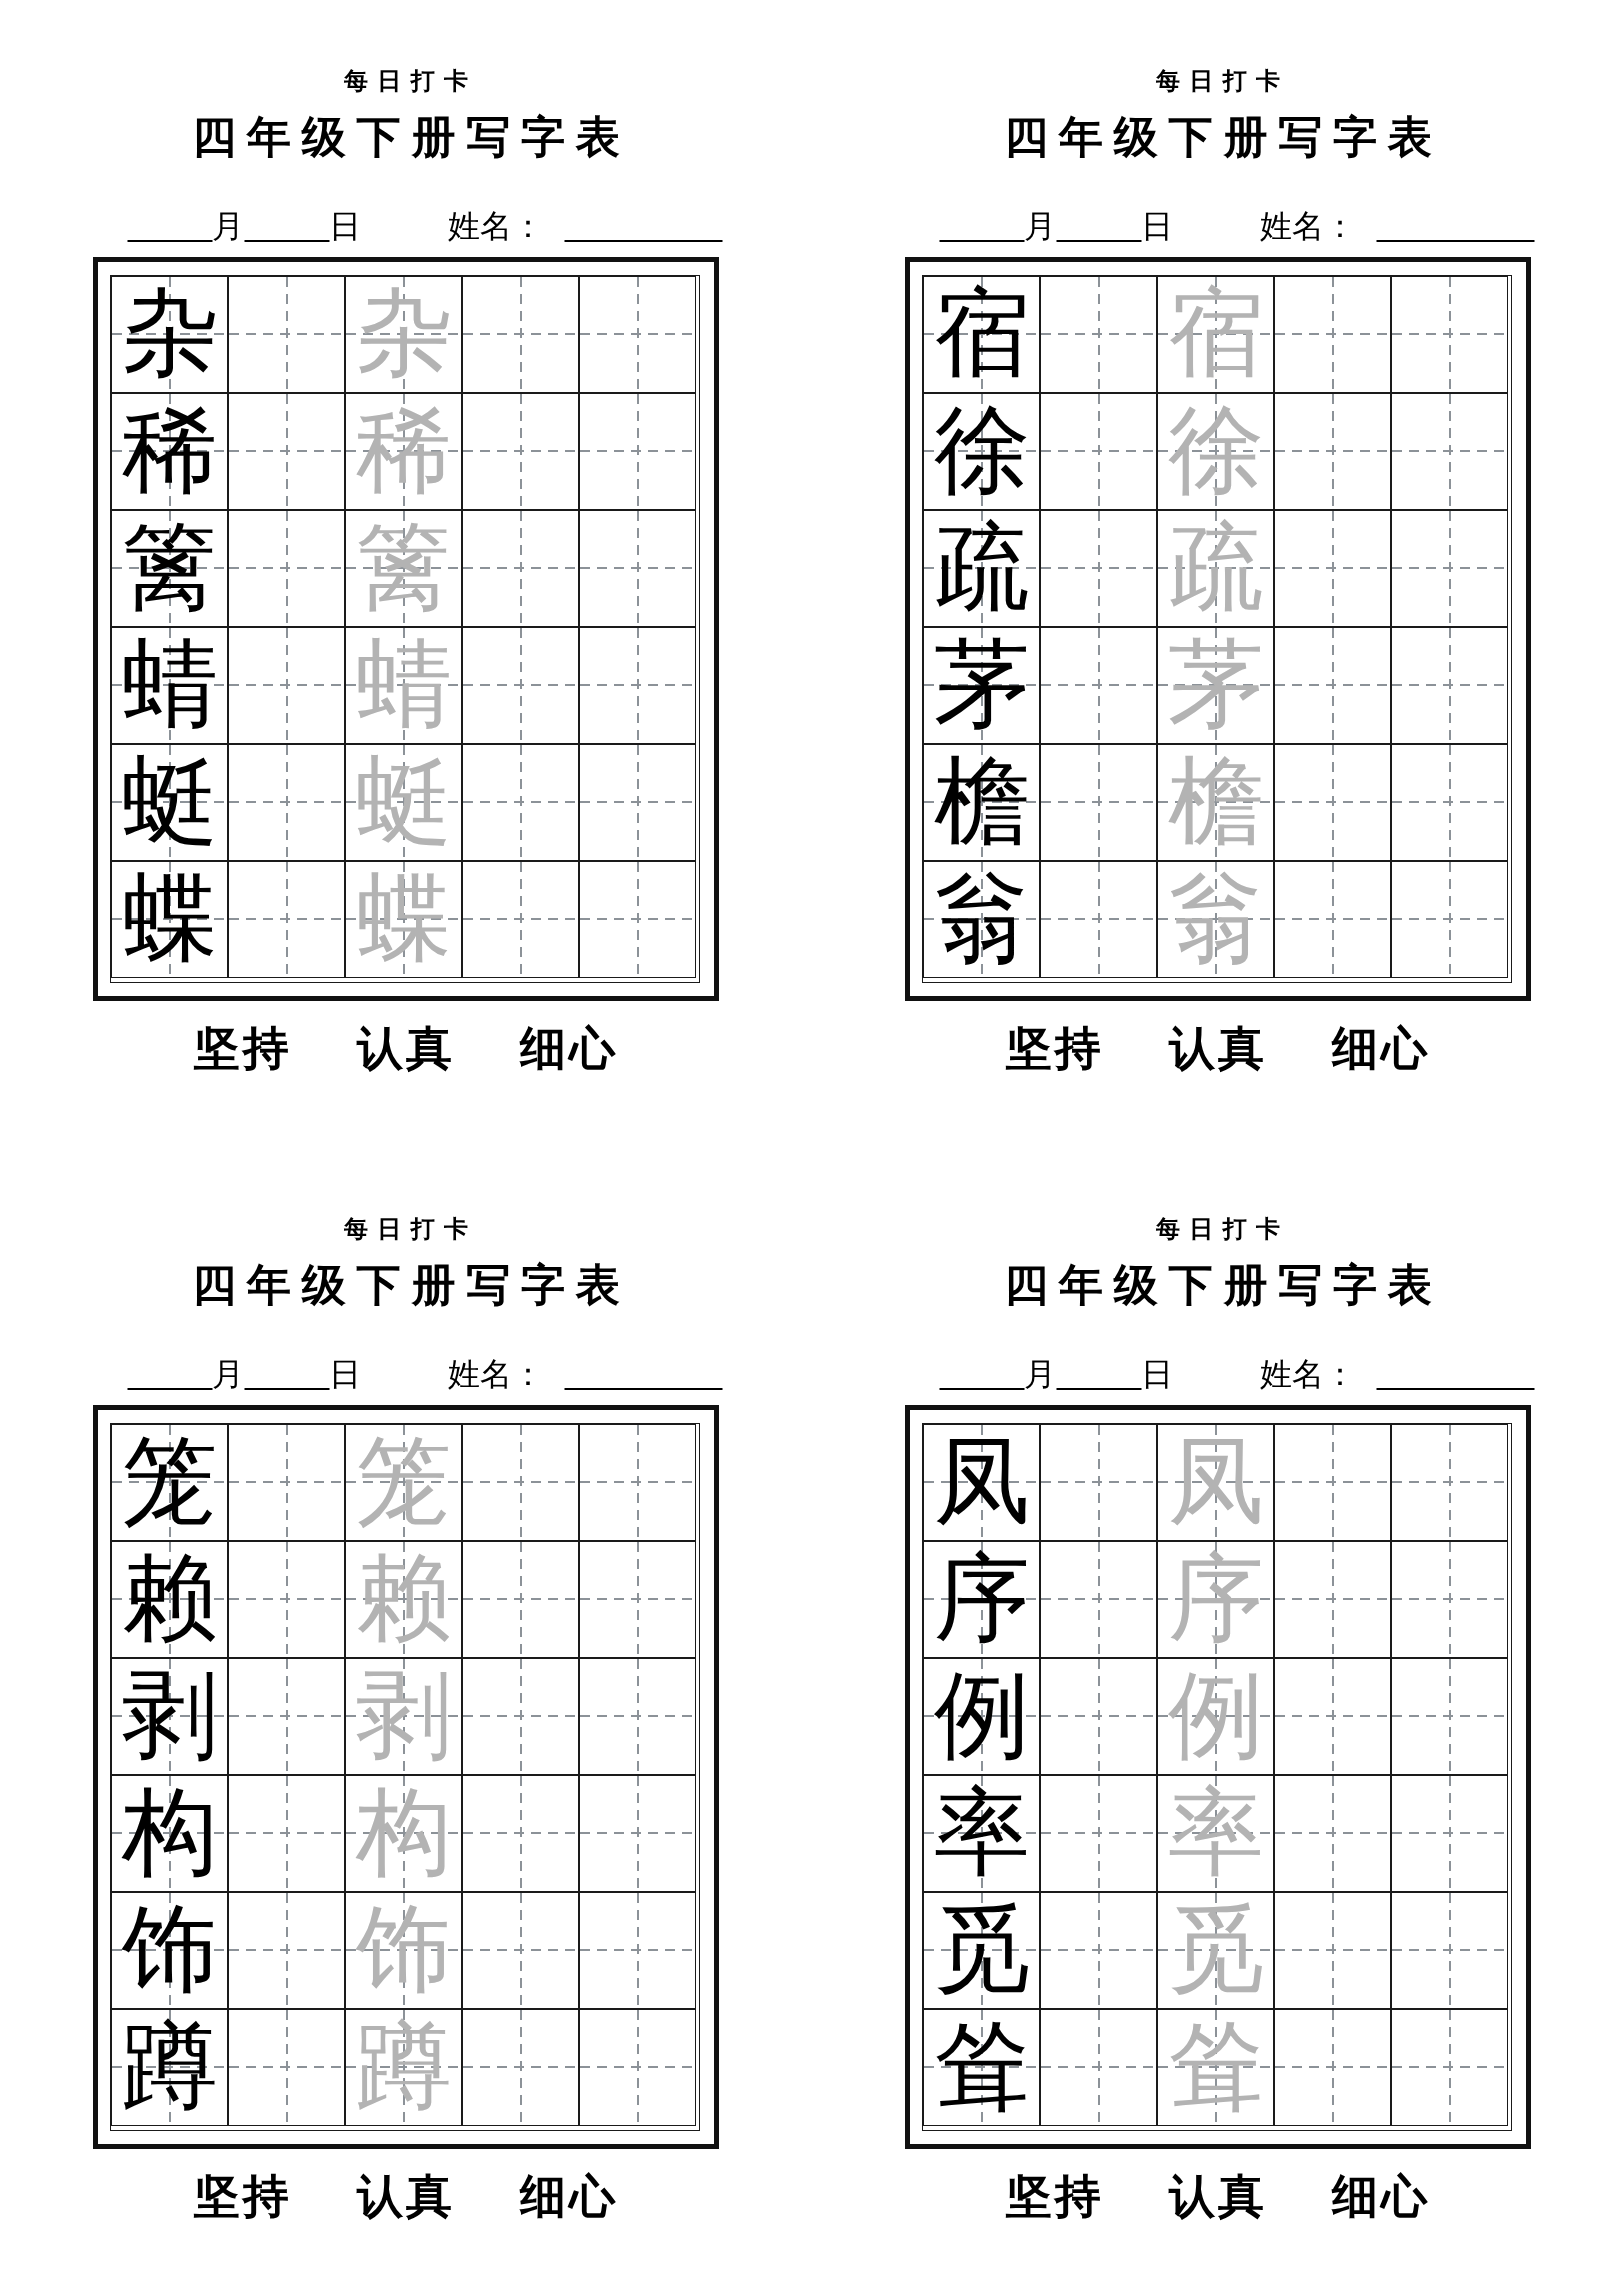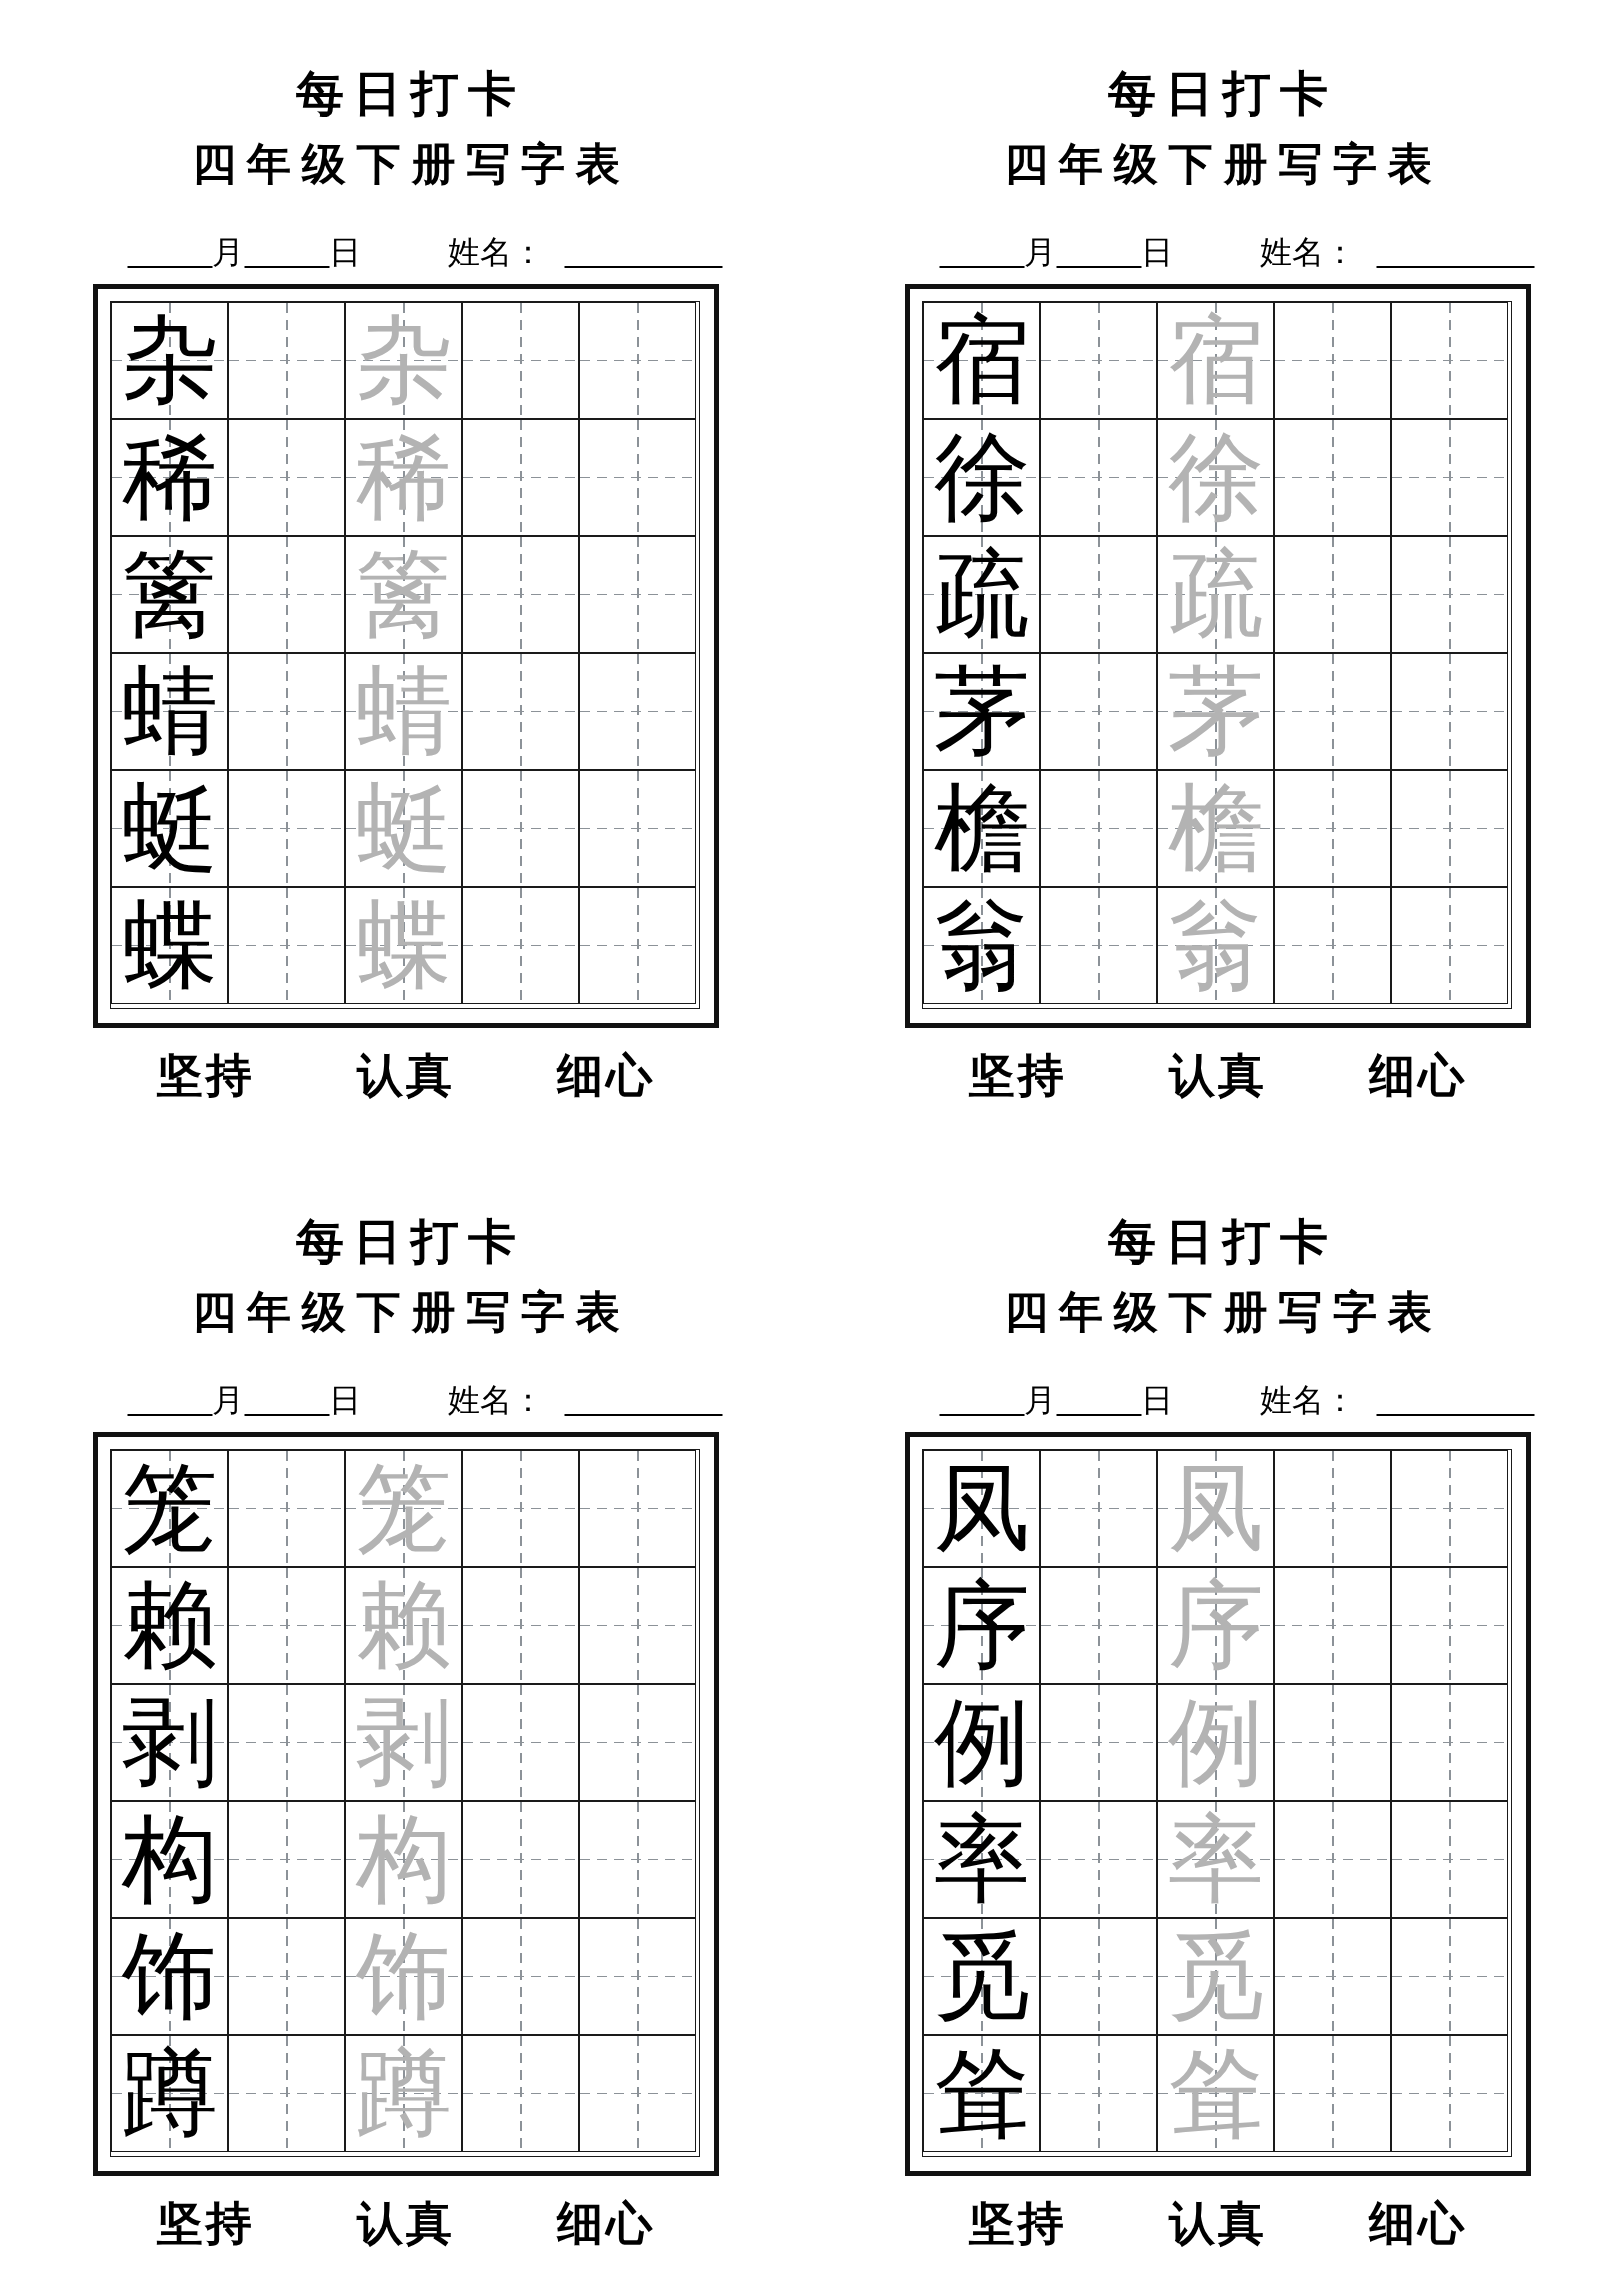--- a/index.html
+++ b/index.html
@@ -19,21 +19,21 @@
     grid-template-columns:812px 812px;
     grid-template-rows:1148px 1148px;
   }
   .card{
     width:812px;height:1148px;
     display:flex;flex-direction:column;align-items:center;
     box-sizing:border-box;
   }
   .title{
     margin:68px 0 0 0;
-    font-size:48px;font-weight:700;
+    font-size:24px;font-weight:700;
     letter-spacing:9.3px;padding-left:9.3px;
     line-height:1.1;white-space:nowrap;
   }
   .subtitle{
     margin:20px 0 0 0;
     font-size:44px;font-weight:700;
     letter-spacing:10.8px;padding-left:10.8px;
     line-height:1.1;white-space:nowrap;
   }
   .dateline{
@@ -80,21 +80,21 @@
   }
   .ch{
     position:absolute;inset:0;
     display:flex;align-items:center;justify-content:center;
     font-size:96px;line-height:1;
   }
   .model{color:var(--model-char);}
   .trace{color:var(--trace-char);}
   .motto{
     margin-top:23px;
-    display:flex;column-gap:102px;
+    display:flex;column-gap:65px;
     font-size:46px;font-weight:700;letter-spacing:3.1px;
     line-height:1.1;white-space:nowrap;
   }
 </style>
 </head>
 <body style="--model-char: #000000; --trace-char: #b3b3b3; --grid-line: #1a1a1a; --outer-border: #111111; --dash-line: #8c9298;">
 
 <div class="sheet">
 
   <section class="card">

